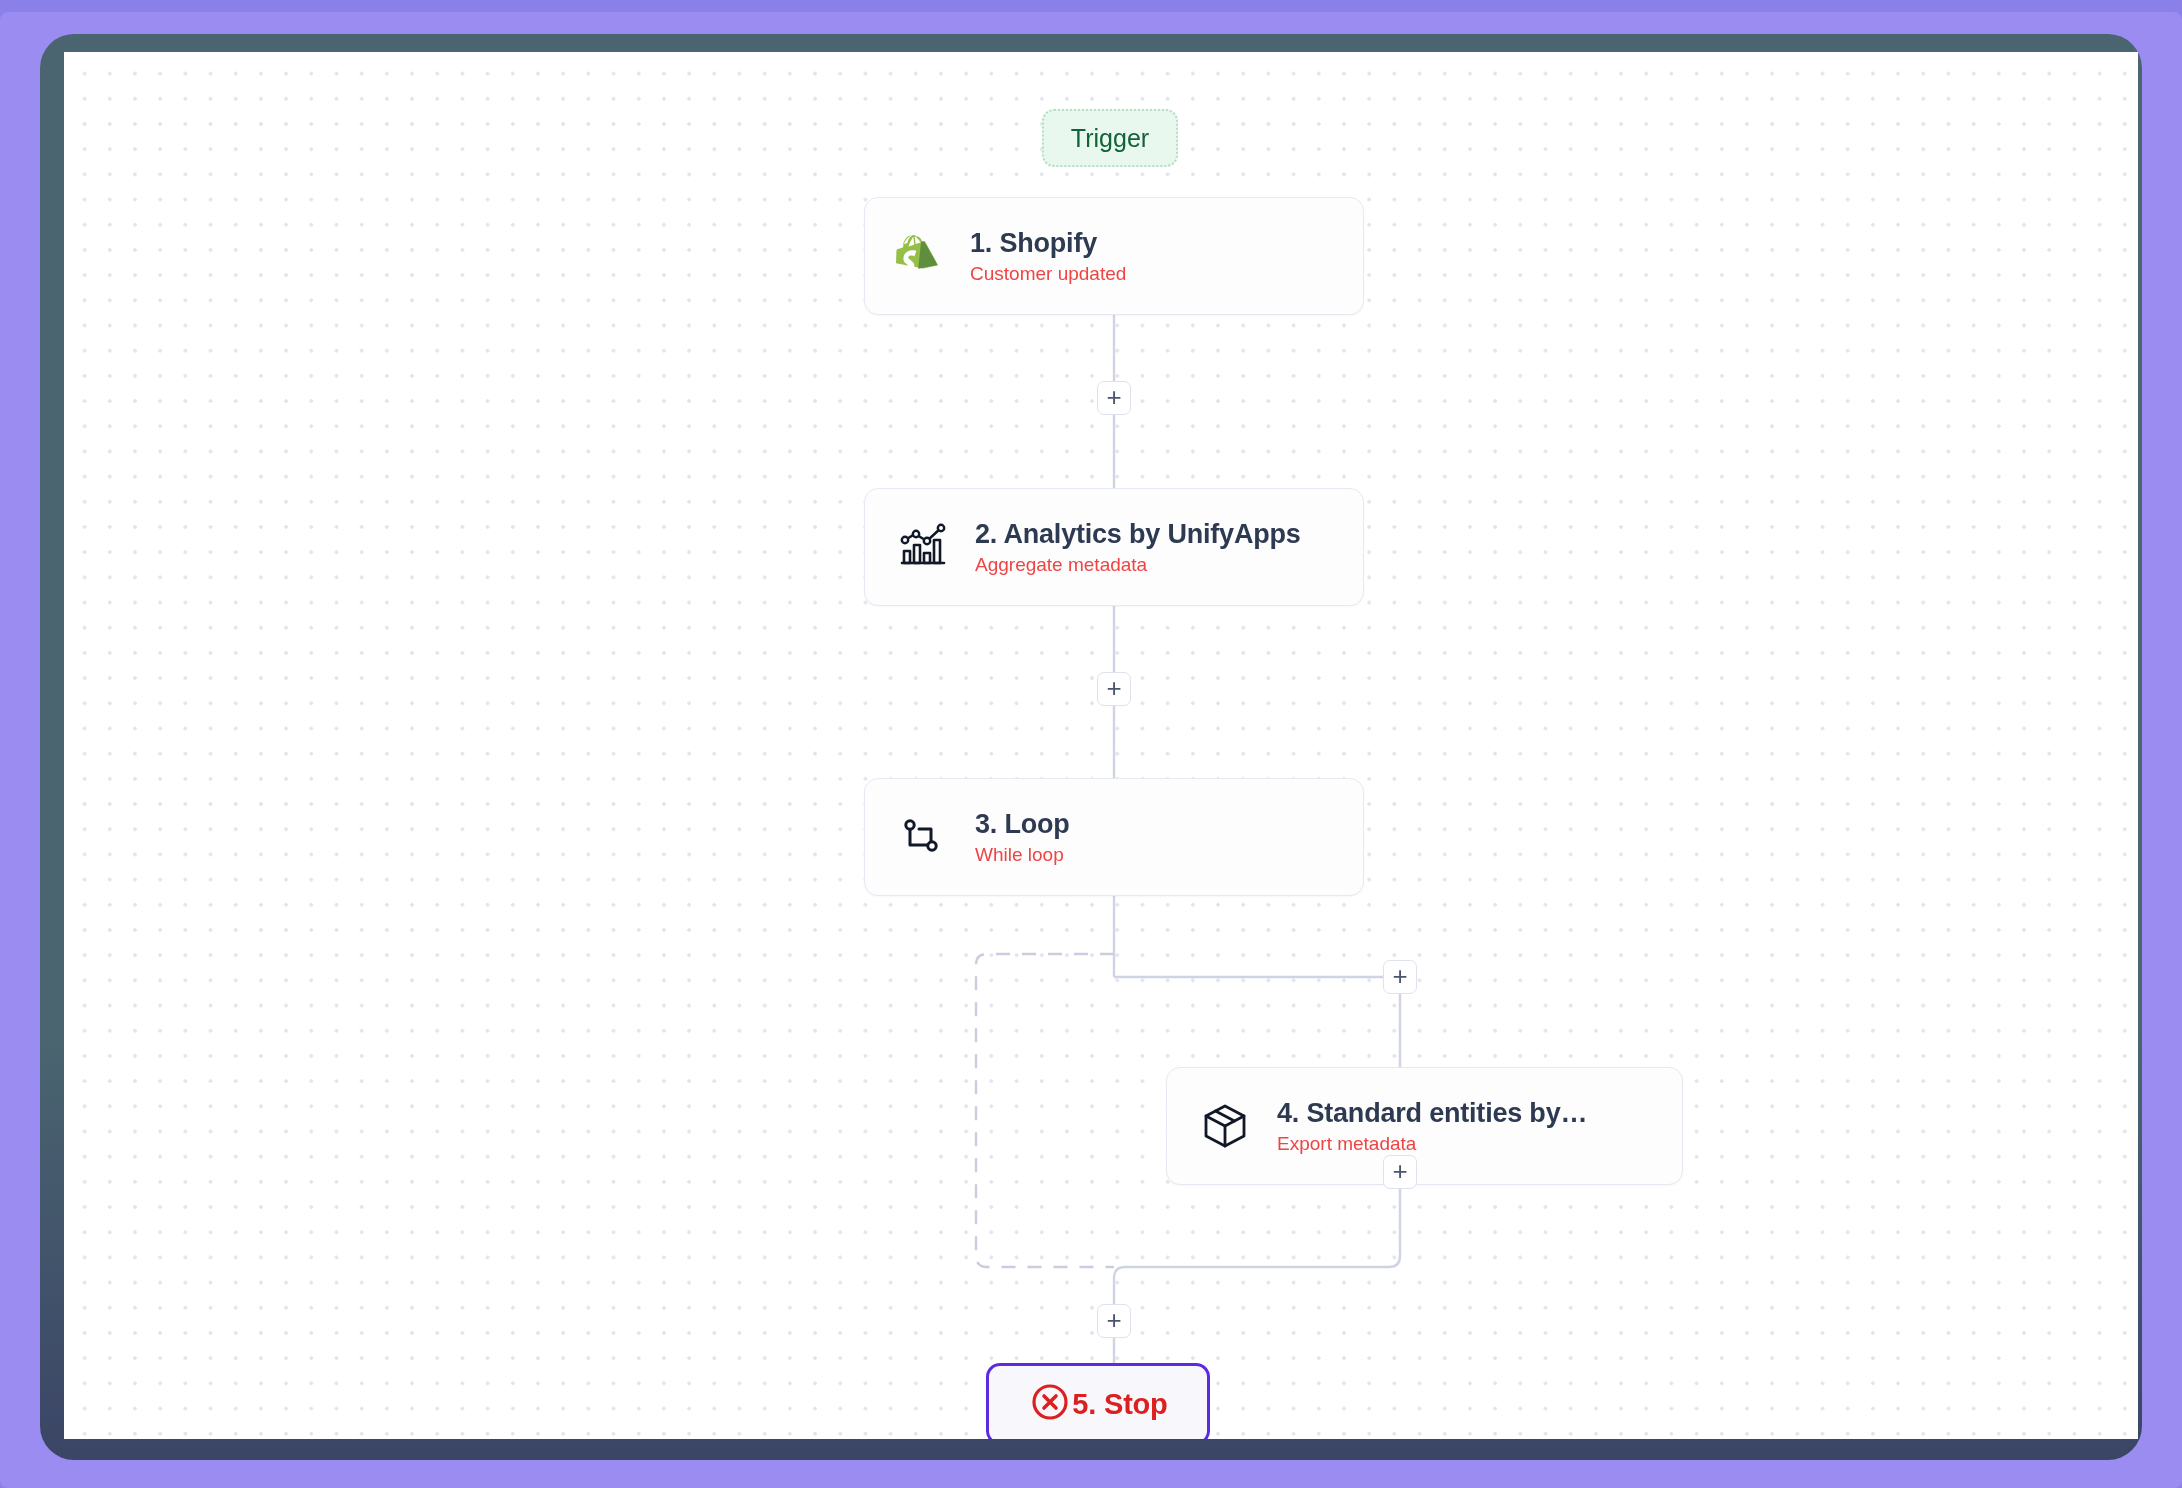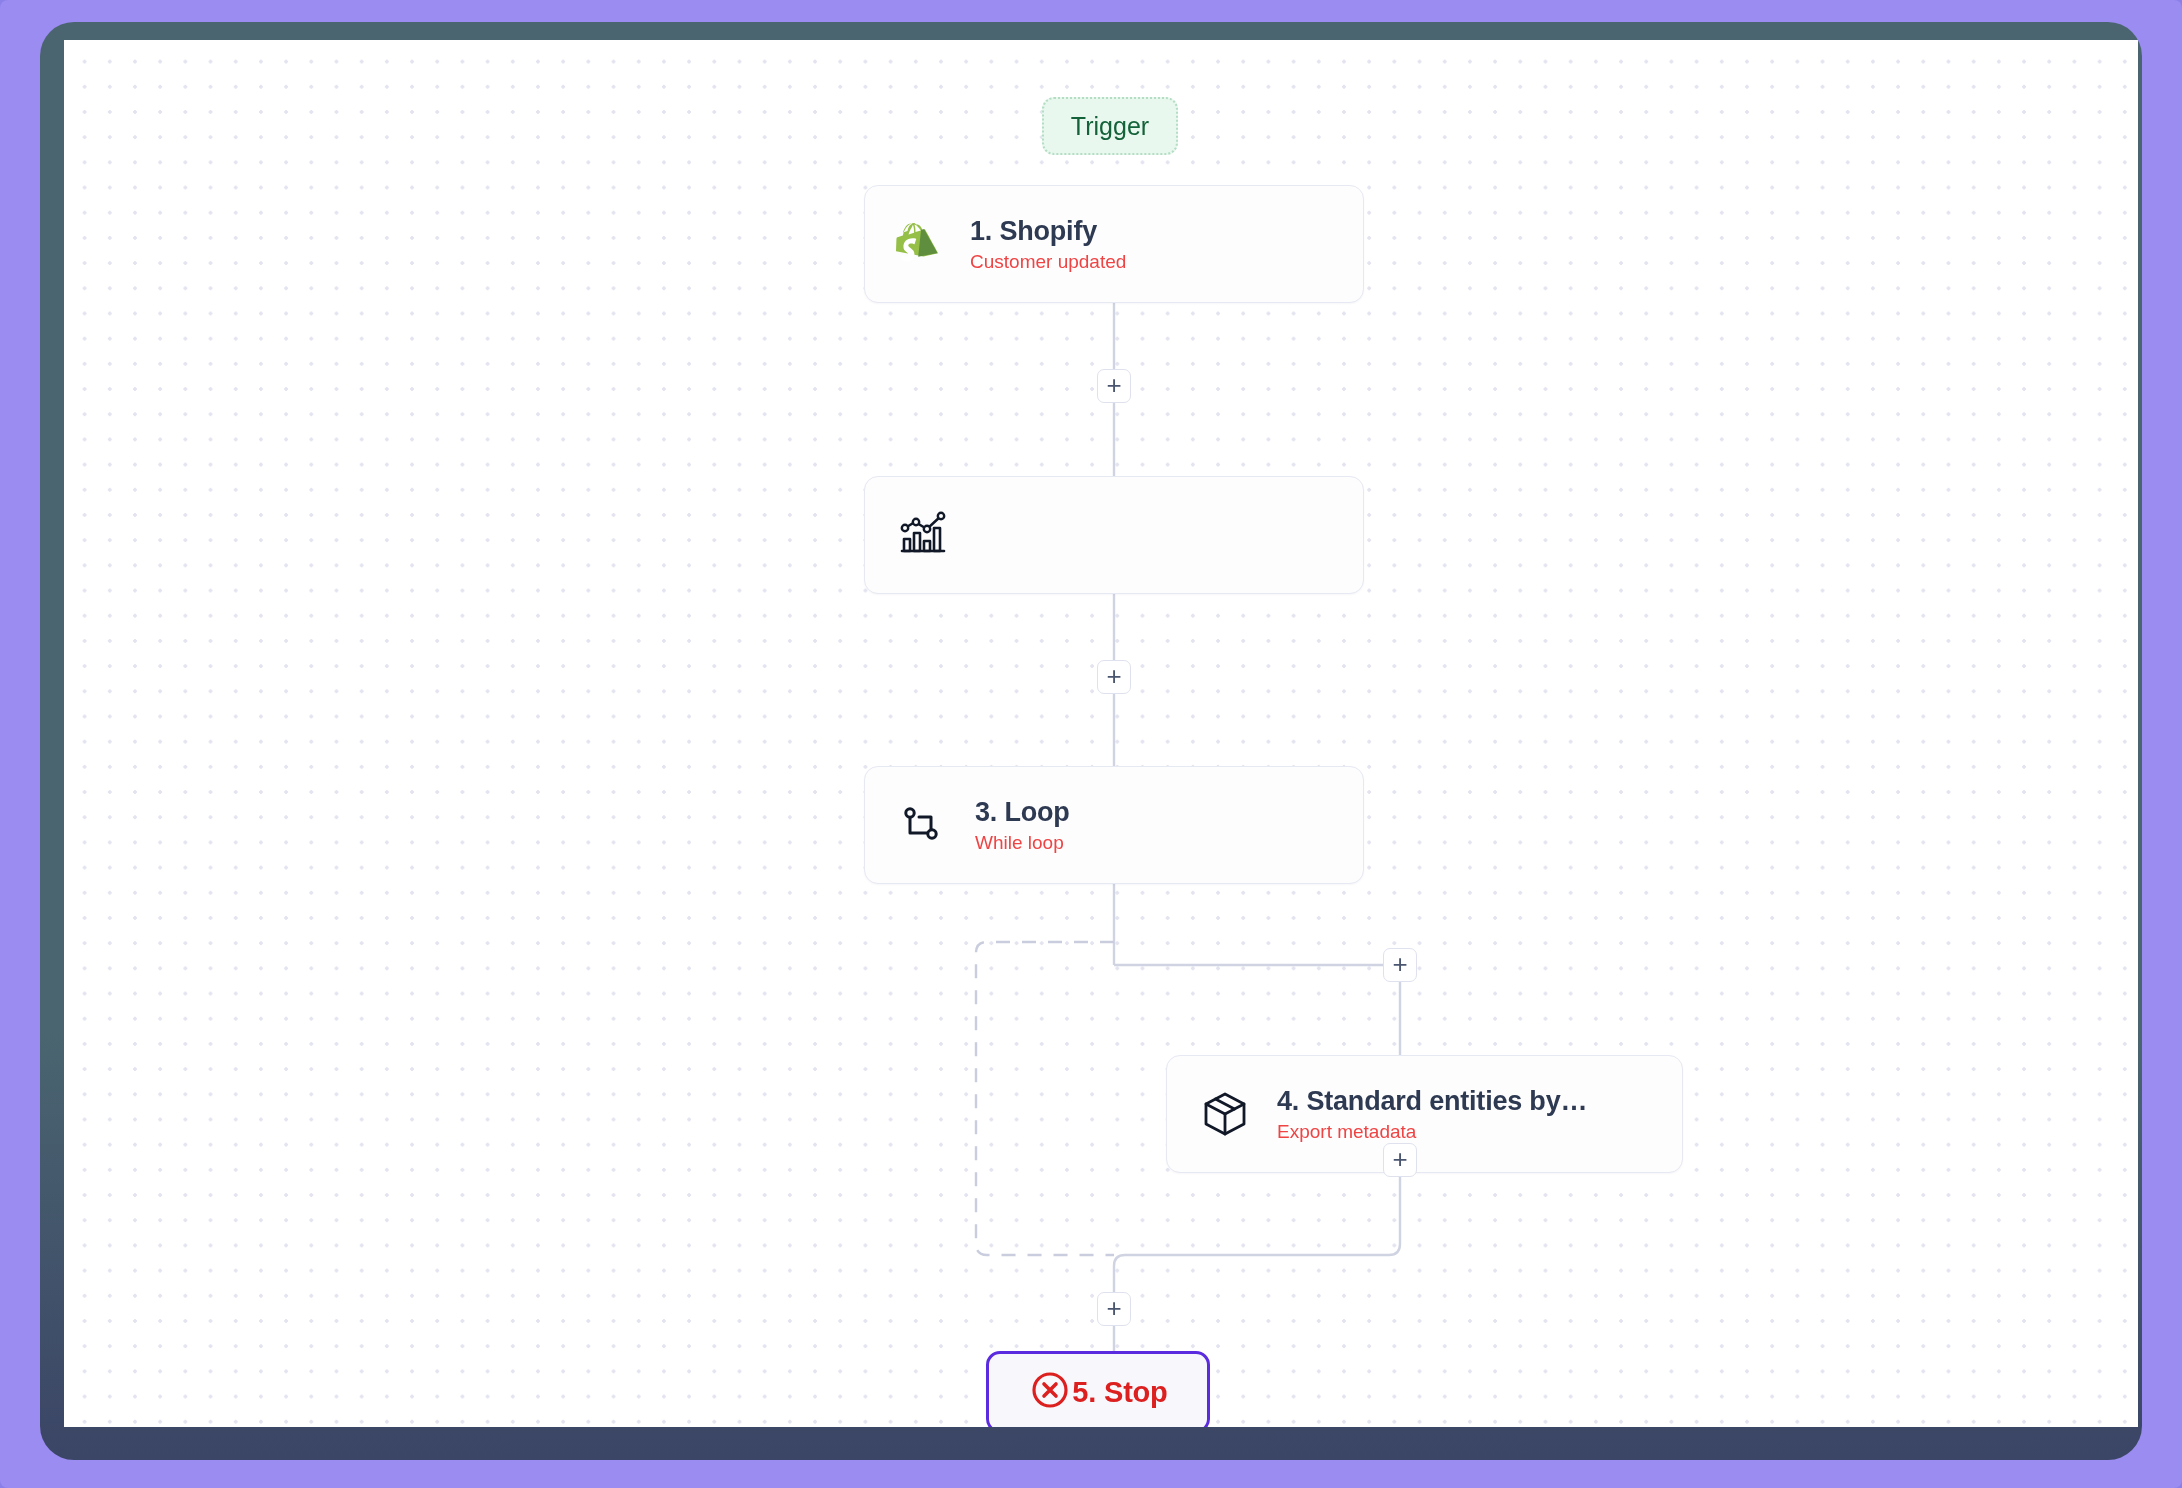--- a/index.html
+++ b/index.html
@@ -10,20 +10,21 @@
     overflow: hidden;
   }
 
   
   #app-frame {
     position: absolute;
     inset: 0;
     background: #9a8cf0;
     border-radius: 8px;
     overflow: hidden;
+    margin-top: 12px;
   }
   #frame-inner {
     position: absolute;
     left: 40px; top: 22px; right: 40px; bottom: 28px;
     background: #47626b;
     border-radius: 34px;
     overflow: hidden;
   }
   #frame-inner.bottom-tint {
     background: linear-gradient(to bottom, #4a6570 0%, #4a6570 70%, #3b4566 100%);
@@ -190,20 +191,24 @@
               <path d="M8 19 L18 13 L30 20 L44 7"></path>
             </g>
             <g fill="#ffffff" stroke="#111827" stroke-width="2.4">
               <circle cx="8" cy="19" r="3.2"></circle>
               <circle cx="19" cy="13" r="3.2"></circle>
               <circle cx="30" cy="20" r="3.2"></circle>
               <circle cx="44" cy="7" r="3.2"></circle>
             </g>
           </svg>
         </div>
+        <div class="node-text">
+          <div class="node-title">2. Analytics by UnifyApps</div>
+          <div class="node-sub">Aggregate metadata</div>
+        </div>
       </div>
 
       <div id="node-3" class="node">
         <div class="node-icon">
           <svg width="52" height="52" viewBox="0 0 52 52">
             <g fill="none" stroke="#111827" stroke-width="3" stroke-linecap="round" stroke-linejoin="round">
               <path d="M13 18 L13 34 L32 34"></path>
               <path d="M22 18 L34 18 L34 31"></path>
             </g>
             <g fill="#ffffff" stroke="#111827" stroke-width="3">

